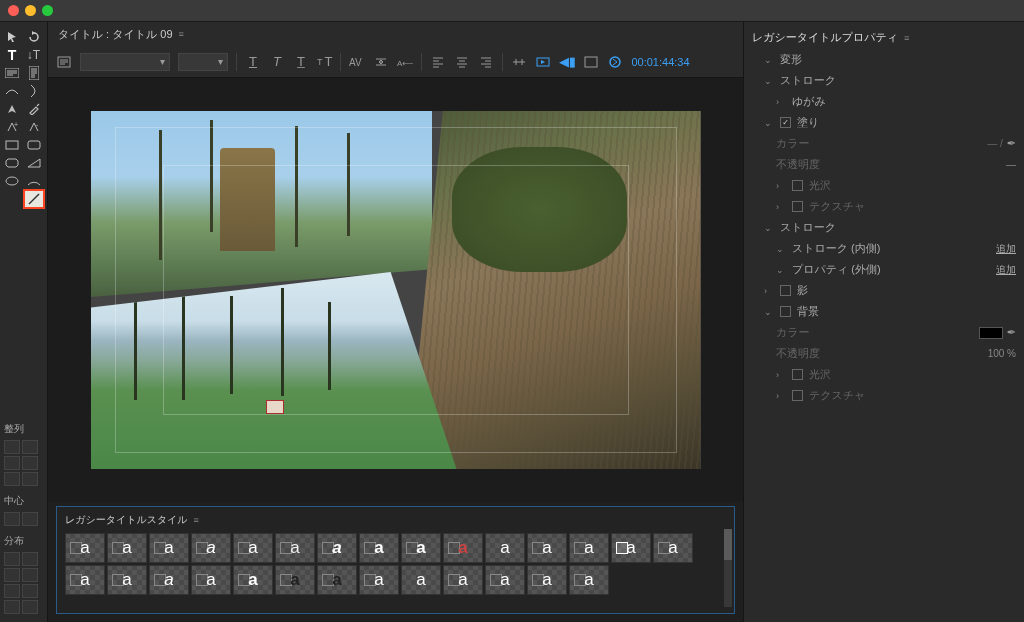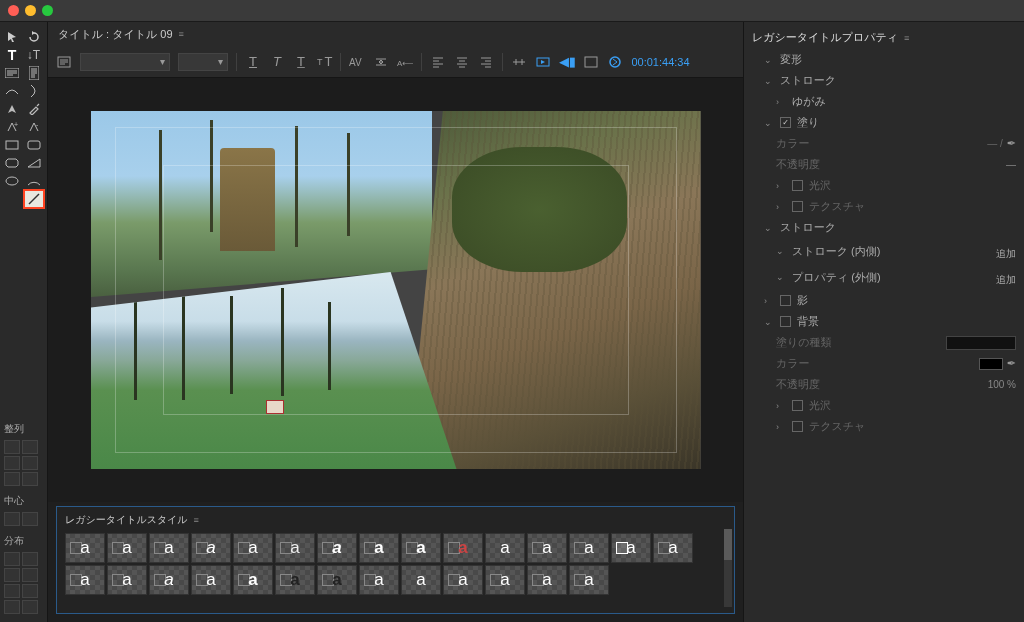--- a/index.html
+++ b/index.html
@@ -60,21 +60,21 @@
     .scroll-thumb { position: absolute; top: 0; width: 100%; height: 40%; background: #5a5a5a; }
     
     .right-props { width: 280px; background: #2a2a2a; padding: 4px 8px; overflow: hidden; }
     .prop-hdr { font-size: 11px; color: #ddd; padding: 4px 0; display: flex; align-items: center; gap: 6px; }
     .prop-row { display: flex; align-items: center; padding: 3px 0 3px 12px; gap: 6px; color: #aaa; font-size: 11px; min-height: 18px; }
     .prop-row.indent1 { padding-left: 24px; }
     .prop-row.dim { color: #666; }
     .prop-arrow { width: 10px; color: #888; font-size: 9px; display: inline-block; }
     .checkbox { width: 11px; height: 11px; border: 1px solid #666; display: inline-flex; align-items: center; justify-content: center; font-size: 8px; color: #ccc; }
     .prop-val { margin-left: auto; color: #888; font-size: 10px; display: flex; align-items: center; gap: 4px; }
-    .underline { color: #aaa; cursor: pointer; margin-top: 6px; }
+    .underline { text-decoration: underline; color: #aaa; cursor: pointer; }
     .color-box { width: 24px; height: 12px; background: #000; border: 1px solid #555; }
     .eyedrop { font-size: 11px; color: #999; }
     .wide-swatch { width: 70px; height: 14px; background: #111; border: 1px solid #444; }
     
     svg { display: block; }
   </style>
 </head>
 <body>
 
 <div class="window">
@@ -547,26 +547,20 @@
           <span class="checkbox"></span>
           <span style="font-weight:500">影</span>
         </div>
 
       <div class="prop-row">
           <span class="prop-arrow">⌄</span>
           <span class="checkbox"></span>
           <span style="font-weight:500">背景</span>
         </div>
       <div class="prop-row indent1 dim">
-          <span>塗りの種類</span>
-          <span class="prop-val">
-            <span class="wide-swatch"></span>
-          </span>
-        </div>
-      <div class="prop-row indent1 dim">
           <span>カラー</span>
           <span class="prop-val">
             <span class="color-box"></span>
             <span class="eyedrop">✒</span>
           </span>
         </div>
       <div class="prop-row indent1 dim">
           <span>不透明度</span>
           <span class="prop-val">100 %</span>
         </div>

